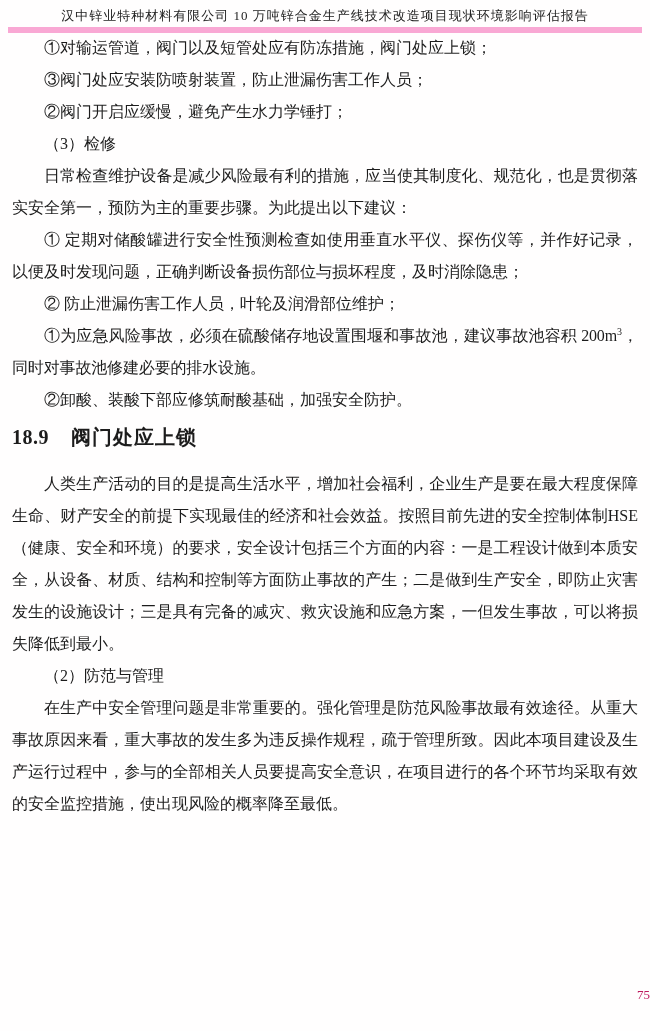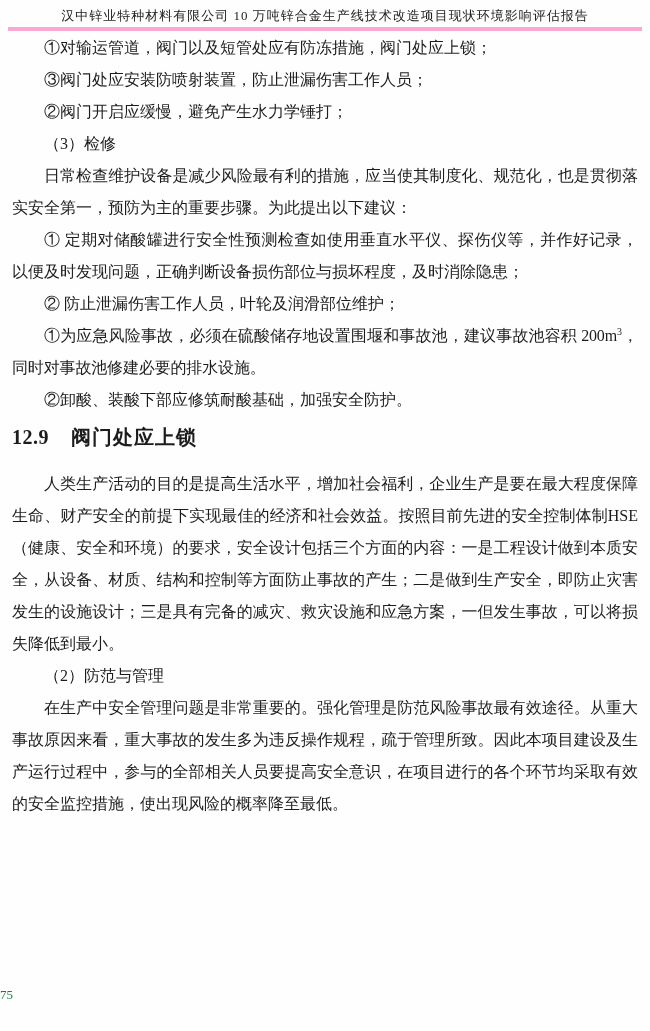--- a/index.html
+++ b/index.html
@@ -20,21 +20,21 @@
     position: absolute;
     top: 0;
     left: 8px;
     right: 8px;
     text-align: center;
     font-size: 13px;
     line-height: 16px;
     padding-top: 8px;
     padding-bottom: 3px;
     letter-spacing: 1px;
-    border-bottom: 4px solid #f9a8d4;
+    border-bottom: 6px solid #f9a8d4;
     color: #222222;
   }
   .content {
     position: absolute;
     top: 32px;
     left: 12px;
     width: 626px;
     font-size: 16px;
     line-height: 32px;
     text-align: justify;
@@ -69,23 +69,23 @@
   .h-title {
     font-family: "Liberation Sans", "DejaVu Sans", sans-serif;
     margin-left: 0.85em;
     letter-spacing: 1px;
   }
   .footer {
     position: absolute;
     bottom: 28px;
     left: 0;
     right: 0;
-    text-align: left;
+    text-align: right;
     font-size: 13px;
-    color: #15803d;
+    color: #be185d;
   }
 </style>
 </head>
 <body>
 
 <div class="page">
 
   <div class="header">
     <div>汉中锌业特种材料有限公司 10 万吨锌合金生产线技术改造项目现状环境影响评估报告</div>
   </div>
@@ -95,21 +95,21 @@
     <p class="para">③阀门处应安装防喷射装置，防止泄漏伤害工作人员；</p>
     <p class="para">②阀门开启应缓慢，避免产生水力学锤打；</p>
     <p class="para">（3）检修</p>
     <p class="para">日常检查维护设备是减少风险最有利的措施，应当使其制度化、规范化，也是贯彻落实安全第一，预防为主的重要步骤。为此提出以下建议：</p>
     <p class="para">① 定期对储酸罐进行安全性预测检查如使用垂直水平仪、探伤仪等，并作好记录，以便及时发现问题，正确判断设备损伤部位与损坏程度，及时消除隐患；</p>
     <p class="para">② 防止泄漏伤害工作人员，叶轮及润滑部位维护；</p>
     <p class="para fit"><span>①为应急风险事故，必须在硫酸储存地设置围堰和事故池，建议事故池容积 200m</span><span class="sup">3</span><span>，同时对事故池修建必要的排水设施。</span></p>
     <p class="para">②卸酸、装酸下部应修筑耐酸基础，加强安全防护。</p>
 
     <h2 class="heading">
-      <span class="h-num">12.9</span>
+      <span class="h-num">18.9</span>
       <span class="h-title">阀门处应上锁</span>
     </h2>
 
     <p class="para">人类生产活动的目的是提高生活水平，增加社会福利，企业生产是要在最大程度保障生命、财产安全的前提下实现最佳的经济和社会效益。按照目前先进的安全控制体制HSE（健康、安全和环境）的要求，安全设计包括三个方面的内容：一是工程设计做到本质安全，从设备、材质、结构和控制等方面防止事故的产生；二是做到生产安全，即防止灾害发生的设施设计；三是具有完备的减灾、救灾设施和应急方案，一但发生事故，可以将损失降低到最小。</p>
     <p class="para">（2）防范与管理</p>
     <p class="para">在生产中安全管理问题是非常重要的。强化管理是防范风险事故最有效途径。从重大事故原因来看，重大事故的发生多为违反操作规程，疏于管理所致。因此本项目建设及生产运行过程中，参与的全部相关人员要提高安全意识，在项目进行的各个环节均采取有效的安全监控措施，使出现风险的概率降至最低。</p>
   </div>
 
   <div class="footer">
     <span>75</span>

